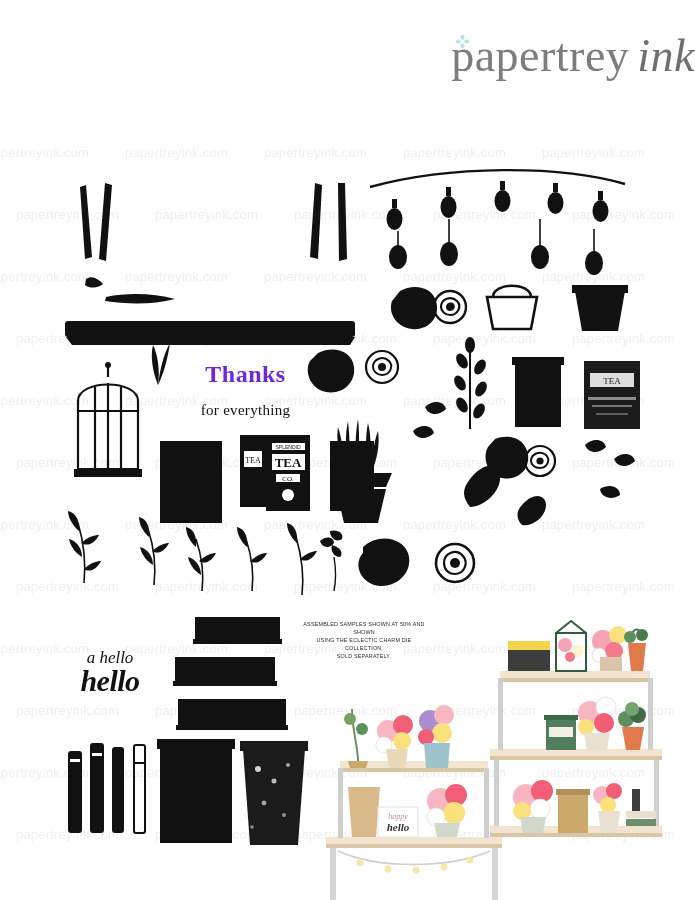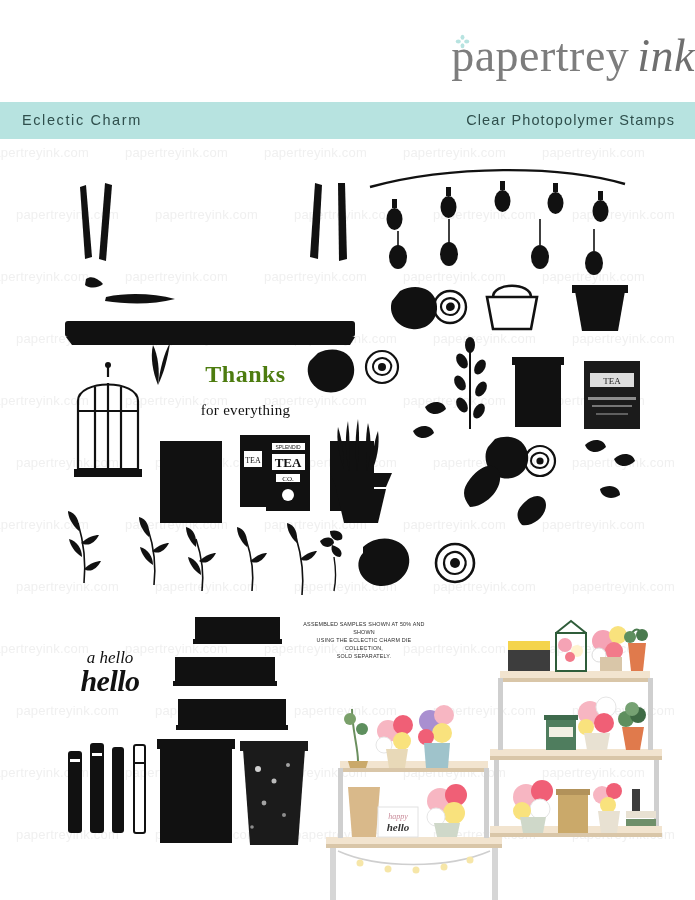--- a/index.html
+++ b/index.html
@@ -115,21 +115,21 @@
     left: 183px;
     top: 222px;
     width: 125px;
     text-align: center;
   }
   .thanks .t1 {
     font-family: "Liberation Serif", serif;
     font-weight: bold;
     font-size: 24px;
     letter-spacing: 0.5px;
-    color: #4d7c0f;
+    color: #6d28d9;
     line-height: 26px;
   }
   .thanks .t2 {
     font-family: "Liberation Serif", serif;
     font-size: 15px;
     color: #111;
     line-height: 18px;
     letter-spacing: 0.3px;
     margin-top: 14px;
   }
@@ -193,24 +193,20 @@
       <g fill="#b7e3e0">
         <ellipse cx="10" cy="4.4" rx="2.6" ry="3.4"></ellipse>
         <ellipse cx="10" cy="15.6" rx="2.6" ry="3.4"></ellipse>
         <ellipse cx="4.4" cy="10" rx="3.4" ry="2.6"></ellipse>
         <ellipse cx="15.6" cy="10" rx="3.4" ry="2.6"></ellipse>
       </g>
       <circle cx="10" cy="10" r="2.1" fill="#ffffff"></circle>
     </svg>
   </div>
 
-  <div class="band">
-    <div class="band-left">Eclectic Charm</div>
-    <div class="band-right">Clear Photopolymer Stamps</div>
-  </div>
 
   <div class="watermarks" id="wm-layer">
       <div class="wm" style="left: -14px; top: 6px; color: rgb(240, 240, 240);">papertreyink.com</div>
       <div class="wm" style="left: 125px; top: 6px; color: rgb(240, 240, 240);">papertreyink.com</div>
       <div class="wm" style="left: 264px; top: 6px; color: rgb(240, 240, 240);">papertreyink.com</div>
       <div class="wm" style="left: 403px; top: 6px; color: rgb(240, 240, 240);">papertreyink.com</div>
       <div class="wm" style="left: 542px; top: 6px; color: rgb(240, 240, 240);">papertreyink.com</div>
       <div class="wm" style="left: 16px; top: 68px; color: rgb(240, 240, 240);">papertreyink.com</div>
       <div class="wm" style="left: 155px; top: 68px; color: rgb(240, 240, 240);">papertreyink.com</div>
       <div class="wm" style="left: 294px; top: 68px; color: rgb(240, 240, 240);">papertreyink.com</div>

